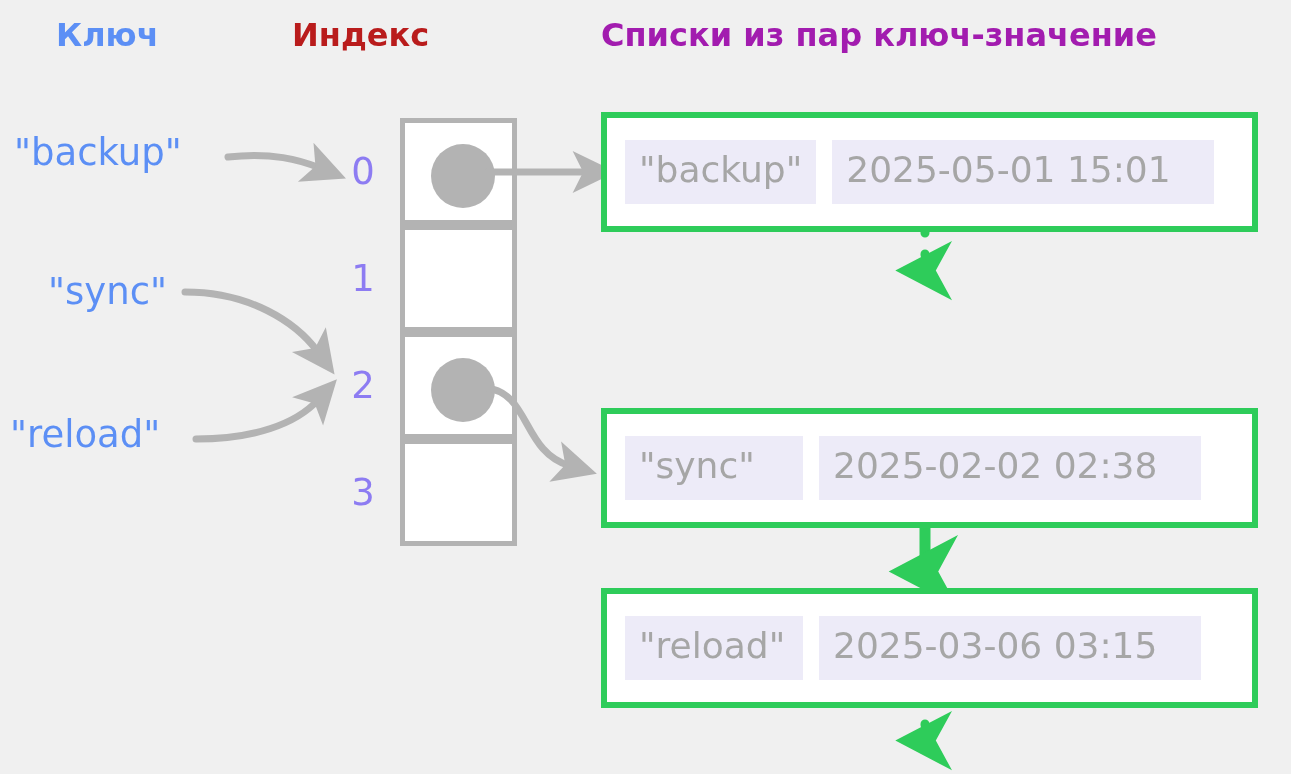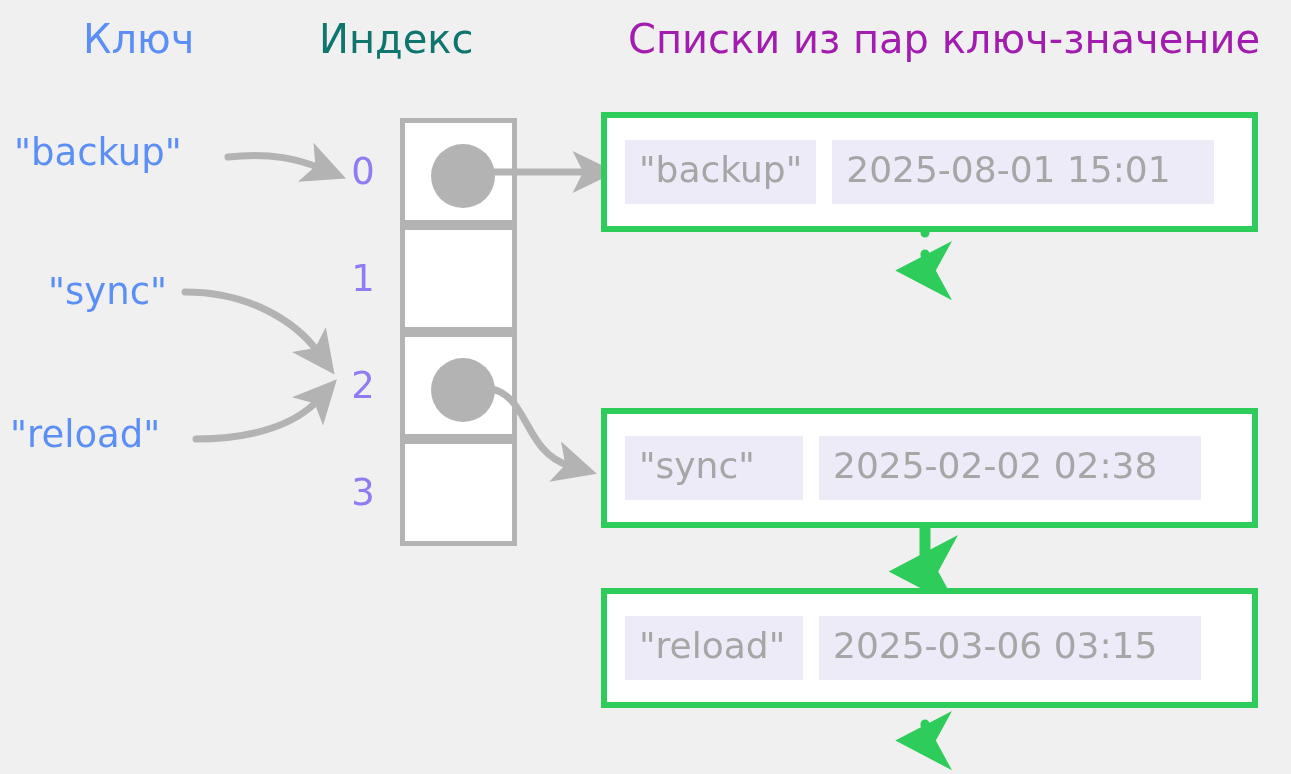--- a/index.html
+++ b/index.html
@@ -24,27 +24,26 @@
   svg.layer {
     position: absolute;
     left: 0; top: 0;
     width: 1291px;
     height: 774px;
     overflow: visible;
   }
   .hdr {
     position: absolute;
     white-space: nowrap;
-    font-size: 40px;
-    font-weight: 400;
+    font-size: 32px;
+    font-weight: 700;
     letter-spacing: 0px;
-    margin-left: 27px;
   }
   .hdr-key   { left: 56px;  top: 16px;  color: #5c8ff5; }
-  .hdr-index { left: 292px; top: 16px;  color: #0f766e; }
+  .hdr-index { left: 292px; top: 16px;  color: #b91c1c; }
   .hdr-lists { left: 601px; top: 16px;  color: #a21caf; }
 
   .keylabel {
     position: absolute;
     white-space: nowrap;
     font-size: 37px;
     color: #5c8ff5;
   }
 
   .idxnum {
@@ -164,21 +163,21 @@
 
     <path d="M925,232 L925,258" fill="none" stroke="#2ecc5a" stroke-width="9" stroke-linecap="round" stroke-dasharray="1 21" marker-end="url(#greenhead2)"></path>
 
     <path d="M925,528 L925,556" fill="none" stroke="#2ecc5a" stroke-width="11" marker-end="url(#greenhead2)"></path>
 
     <path d="M925,702 L925,728" fill="none" stroke="#2ecc5a" stroke-width="9" stroke-linecap="round" stroke-dasharray="1 21" marker-end="url(#greenhead2)"></path>
   </svg>
 
   <div class="node" style="left:601px; top:112px; width:657px; height:120px;">
     <div class="cellbox k">"backup"</div>
-    <div class="cellbox v">2025-08-01 15:01</div>
+    <div class="cellbox v">2025-05-01 15:01</div>
   </div>
 
   <div class="node" style="left:601px; top:408px; width:657px; height:120px;">
     <div class="cellbox k">"sync"</div>
     <div class="cellbox v">2025-02-02 02:38</div>
   </div>
 
   <div class="node" style="left:601px; top:588px; width:657px; height:120px;">
     <div class="cellbox k">"reload"</div>
     <div class="cellbox v">2025-03-06 03:15</div>

